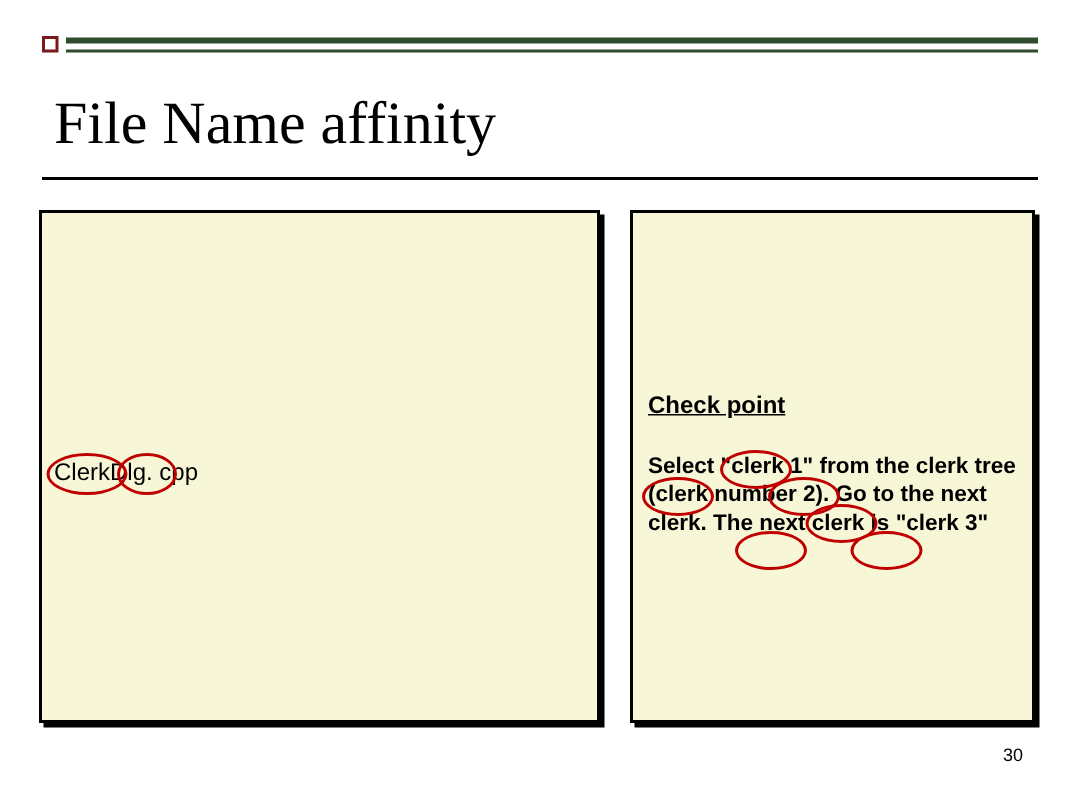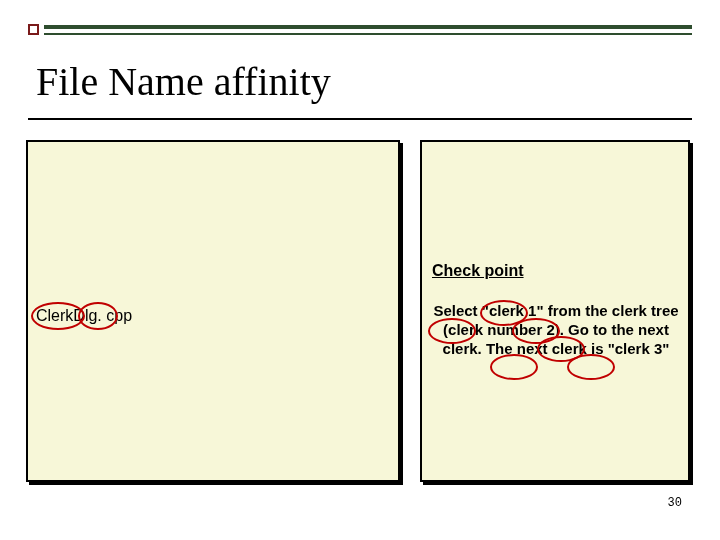--- a/index.html
+++ b/index.html
@@ -2,21 +2,20 @@
 <html><head>
 <meta charset="utf-8">
 <style>
   * { box-sizing: border-box; margin: 0; padding: 0; }
   html, body { width: 720px; height: 540px; background: #fff; font-family: "Times New Roman", Times, serif; }
   .slide {
     position: relative;
     width: 720px;
     height: 540px;
     background: #fff;
-    text-align: center;
   }
   .top-rule-area {
     position: absolute;
     top: 22px; left: 28px; right: 28px;
     height: 18px;
   }
   .square-bullet {
     position: absolute;
     left: 0; top: 2px;
     width: 11px; height: 11px;
@@ -84,21 +83,21 @@
     top: 160px; left: 10px; right: 8px;
     font-family: Arial, Helvetica, sans-serif;
     font-weight: 700;
     font-size: 15px;
     line-height: 1.25;
     color: #000;
   }
   .page-number {
     position: absolute;
     bottom: 30px; right: 38px;
-    font-family: Liberation Mono, monospace;
+    font-family: Liberation Sans, sans-serif;
     font-size: 12px;
     color: #000;
   }
   .ellipse {
     position: absolute;
     border: 2px solid #c00000;
     border-radius: 50%;
     background: transparent;
   }
 </style>

